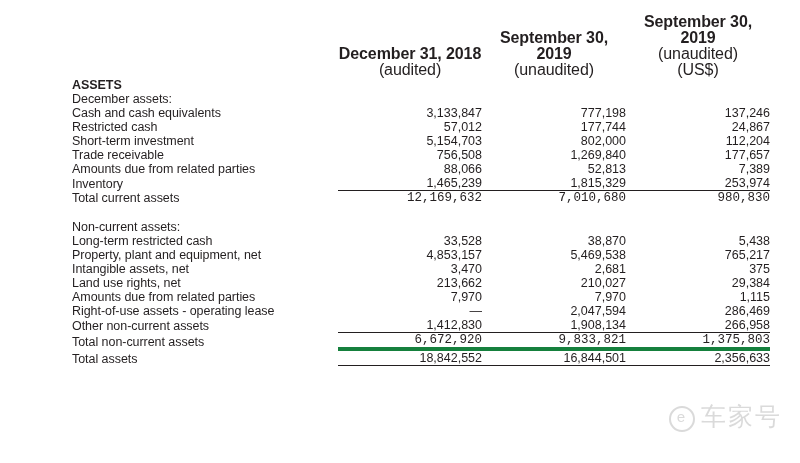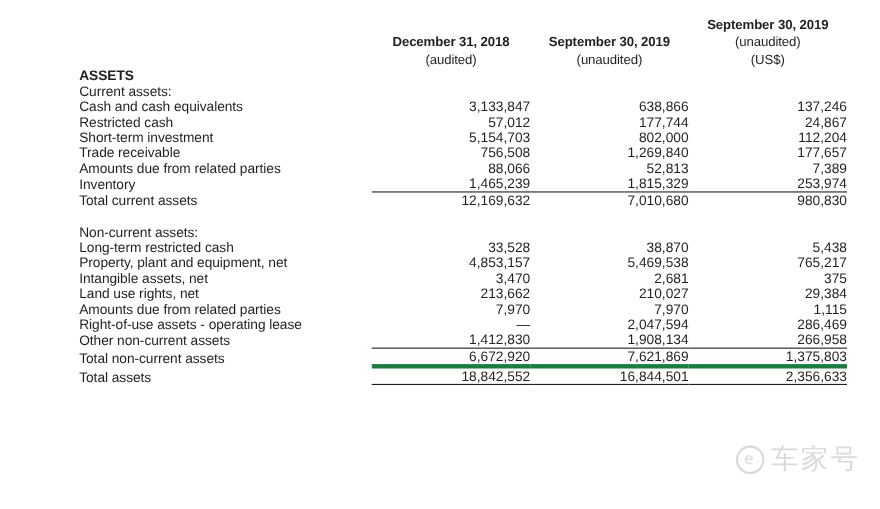--- a/index.html
+++ b/index.html
@@ -30,21 +30,21 @@
   }
   table.fin td, table.fin th {
     padding: 0;
     vertical-align: bottom;
   }
   col.c-label { width: 266px; }
   col.c-num   { width: 144px; }
   .hdr-cell {
     text-align: center;
     font-weight: bold;
-    font-size: 12px;
+    font-size: 16px;
     line-height: 16px;
     padding-bottom: 10px;
     letter-spacing: -0.1px;
     margin-top: 16px;
   }
   .hdr-cell .l2 { display: block; font-weight: normal; }
   .row-label {
     text-align: left;
     padding: 2.2px 0;
     white-space: nowrap;
@@ -52,34 +52,34 @@
   }
   .row-num {
     text-align: right;
     padding: 2.2px 12px 2.2px 0;
     font-variant-numeric: tabular-nums;
     white-space: nowrap;
   }
   .bold { font-weight: normal; }
   .section-title { font-weight: bold; padding-top: 2px; margin-left: 18px; }
   .spacer td { height: 15px; }
-  .topline-num { border-top: 1px solid #231f20; }
+  .topline-num { border-top: 1px solid #231f20; font-family: Liberation Mono, monospace; }
   .dblline-num {
     border-top: 4px solid #15803d;
     border-bottom: 1px solid #231f20;
   }
   .pad-top { padding-top: 3.5px; }
   .watermark {
     position: absolute;
     right: 18px;
     bottom: 30px;
     font-size: 25px;
     color: rgba(150,150,150,0.35);
     letter-spacing: 2px;
-    font-family: Liberation Sans, sans-serif;
+    font-family: Liberation Mono, monospace;
     pointer-events: none;
     user-select: none;
     margin-left: 47px;
   }
   .watermark .wm-mark {
     display: inline-block;
     border: 2px solid rgba(150,150,150,0.35);
     border-radius: 50%;
     width: 22px;
     height: 22px;
@@ -123,30 +123,30 @@
     <tbody>
 
       <tr>
         <td class="row-label section-title">ASSETS</td>
         <td class="row-num"></td>
         <td class="row-num"></td>
         <td class="row-num"></td>
       </tr>
 
       <tr>
-        <td class="row-label">Current assets:</td>
+        <td class="row-label">December assets:</td>
         <td class="row-num"></td>
         <td class="row-num"></td>
         <td class="row-num"></td>
       </tr>
 
       <tr>
         <td class="row-label">Cash and cash equivalents</td>
         <td class="row-num">3,133,847</td>
-        <td class="row-num">638,866</td>
+        <td class="row-num">777,198</td>
         <td class="row-num">137,246</td>
       </tr>
       <tr>
         <td class="row-label">Restricted cash</td>
         <td class="row-num">57,012</td>
         <td class="row-num">177,744</td>
         <td class="row-num">24,867</td>
       </tr>
       <tr>
         <td class="row-label">Short-term investment</td>
@@ -233,21 +233,21 @@
       <tr>
         <td class="row-label">Other non-current assets</td>
         <td class="row-num">1,412,830</td>
         <td class="row-num">1,908,134</td>
         <td class="row-num">266,958</td>
       </tr>
 
       <tr>
         <td class="row-label bold pad-top">Total non-current assets</td>
         <td class="row-num topline-num pad-top">6,672,920</td>
-        <td class="row-num topline-num pad-top">7,621,869</td>
+        <td class="row-num topline-num pad-top">9,833,821</td>
         <td class="row-num topline-num pad-top">1,375,803</td>
       </tr>
 
       <tr>
         <td class="row-label bold pad-top">Total assets</td>
         <td class="row-num dblline-num pad-top">18,842,552</td>
         <td class="row-num dblline-num pad-top">16,844,501</td>
         <td class="row-num dblline-num pad-top">2,356,633</td>
       </tr>
 

